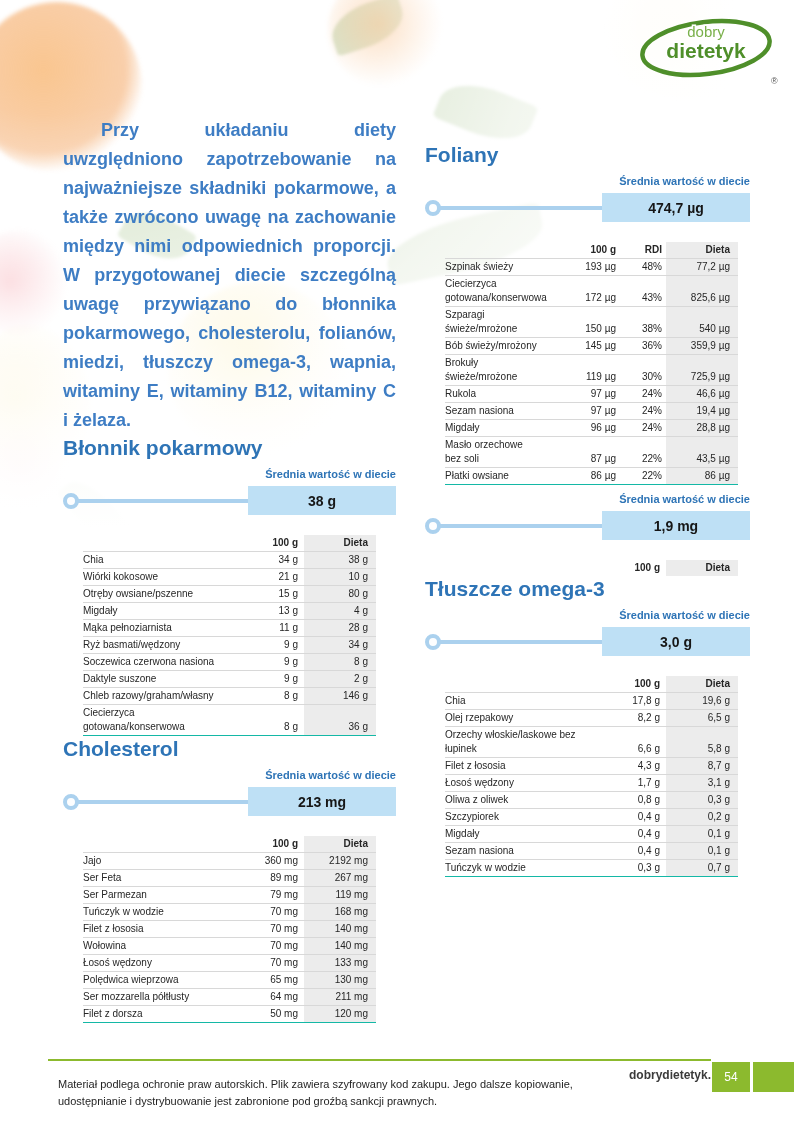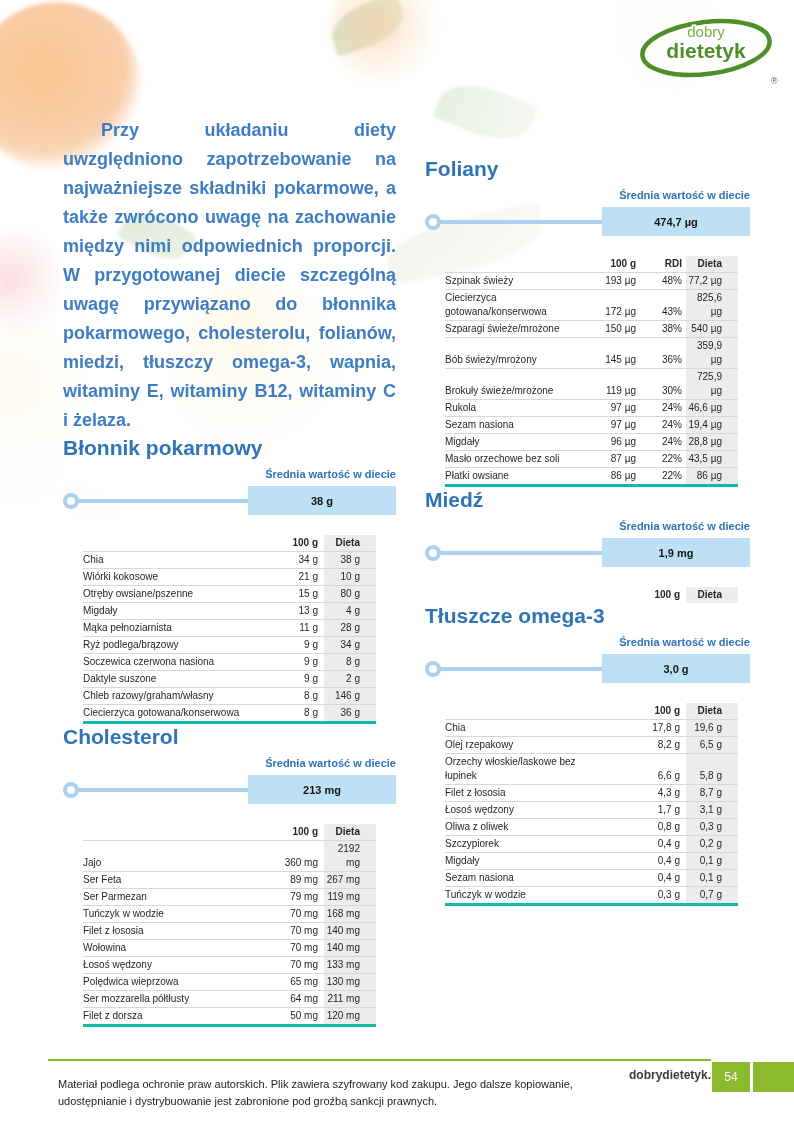--- a/index.html
+++ b/index.html
@@ -32,45 +32,45 @@
   .l4 { left:122px; top:216px; width:70px;  height:40px; transform:rotate(30deg); background:rgba(120,165,80,.3); }
   .l5 { left:55px;  top:498px; width:85px;  height:34px; transform:rotate(50deg); background:rgba(120,165,80,.28); }
   .bg-fade { position:absolute; inset:0;
     background:radial-gradient(ellipse 860px 630px at 6% 4%, rgba(255,255,255,0) 14%, rgba(255,255,255,.78) 56%, #ffffff 80%); }
   
   .logo { position:absolute; top:8px; left:630px; width:158px; height:84px; z-index:2; }
   .logo text { paint-order:stroke; stroke:#ffffff; stroke-width:3px; font-family:"Liberation Sans",sans-serif; }
   
   .col { position:absolute; z-index:1; }
   .col-left  { left:63px;  top:116px; width:333px; }
-  .col-right { left:425px; top:156px; width:325px; }
+  .col-right { left:425px; top:142px; width:325px; }
   .intro { margin:0; font-size:18px; font-weight:bold; color:#3e7dc4;
            text-align:justify; text-indent:38px; line-height:29px; }
   h2.sec-title { margin:0; font-size:21px; line-height:25px; color:#2e74b6; font-weight:bold; }
   .mt26{margin-top:26px}.mt14{margin-top:14px}.mt12{margin-top:12px}.mt16{margin-top:16px}.mt18{margin-top:18px}
   
   .gauge-label { margin:8px 0 6px; font-size:11px; font-weight:bold; color:#2e74b6; text-align:right; }
   .gauge { display:flex; align-items:center; height:29px; }
   .ring  { width:16px; height:16px; border:4px solid #abd1ee; border-radius:50%; background:#fdfeff; flex:none; }
   .gline { flex:1; height:4px; background:#abd1ee; margin-left:-2px; }
   .gbox  { flex:none; width:148px; height:29px; background:#bee0f5; display:flex;
-           align-items:center; justify-content:center; font-size:11px; font-weight:bold; color:#161616; }
+           align-items:center; justify-content:center; font-size:14px; font-weight:bold; color:#161616; }
   
   table.tbl { border-collapse:collapse; table-layout:fixed; margin:20px 0 0 20px;
               width:293px; font-size:10px; color:#262626; }
   .tbl-folates { margin-left:2px; width:323px; }
   .tbl-rnarrow { width:305px; }
   .tbl th, .tbl td { padding:1px 0; line-height:14px; vertical-align:bottom; text-align:right; }
   .tbl .col-name   { text-align:left; padding-right:20px; }
   .tbl .col-amount { width:62px; padding-right:6px; }
   .tbl .col-rdi    { width:44px; padding-right:4px; }
-  .tbl .col-diet   { width:52px; padding-right:16px; background:#ececec; }
+  .tbl .col-diet   { width:72px; padding-right:8px; background:#ececec; }
   .tbl thead th { font-weight:bold; }
   .tbl tbody tr { border-top:1px solid #d8d8d8; }
-  .tbl tbody tr:last-child { border-bottom:3px solid #14b8a6; }
+  .tbl tbody tr:last-child { border-bottom:1px solid #14b8a6; }
   
   .footer-rule { position:absolute; left:48px; top:1059px; width:663px; height:2px; background:#8cba2e; z-index:1; }
   .disclaimer { position:absolute; left:48px; top:1066px; width:525px; margin:10px;
                 font-size:11px; line-height:17px; color:#1f1f1f; z-index:1; }
   .site { position:absolute; left:583px; top:1068px; width:142px; text-align:right;
           font-size:12px; font-weight:bold; color:#3a3a3a; z-index:1; }
   .page-badge { position:absolute; left:712px; top:1062px; width:38px; height:30px; background:#8cba2e;
                 color:#fff; font-size:12px; display:flex; align-items:center; justify-content:center; z-index:1; }
   .corner-badge { position:absolute; left:753px; top:1062px; width:41px; height:30px; background:#8cba2e; z-index:1; }
 </style>
@@ -141,21 +141,21 @@
             <td class="col-name">Migdały</td>
             <td class="col-amount">13 g</td>
             <td class="col-diet">4 g</td>
           </tr>
           <tr>
             <td class="col-name">Mąka pełnoziarnista</td>
             <td class="col-amount">11 g</td>
             <td class="col-diet">28 g</td>
           </tr>
           <tr>
-            <td class="col-name">Ryż podlega/brązowy</td>
+            <td class="col-name">Ryż basmati/wędzony</td>
             <td class="col-amount">9 g</td>
             <td class="col-diet">34 g</td>
           </tr>
           <tr>
             <td class="col-name">Soczewica czerwona nasiona</td>
             <td class="col-amount">9 g</td>
             <td class="col-diet">8 g</td>
           </tr>
           <tr>
             <td class="col-name">Daktyle suszone</td>
@@ -325,21 +325,20 @@
             <td class="col-name">Płatki owsiane</td>
             <td class="col-amount">86 µg</td>
             <td class="col-rdi">22%</td>
             <td class="col-diet">86 µg</td>
           </tr>
         </tbody>
     </table>
   </section>
 
   <section>
-    <h2 class="sec-title mt16">Miedź</h2>
     <div class="gauge-label">Średnia wartość w diecie</div>
     <div class="gauge">
       <span class="ring"></span>
       <span class="gline"></span>
       <span class="gbox">1,9 mg</span>
     </div>
     <table class="tbl tbl-rnarrow">
       <thead>
           <tr>
         <th class="col-name"></th>

